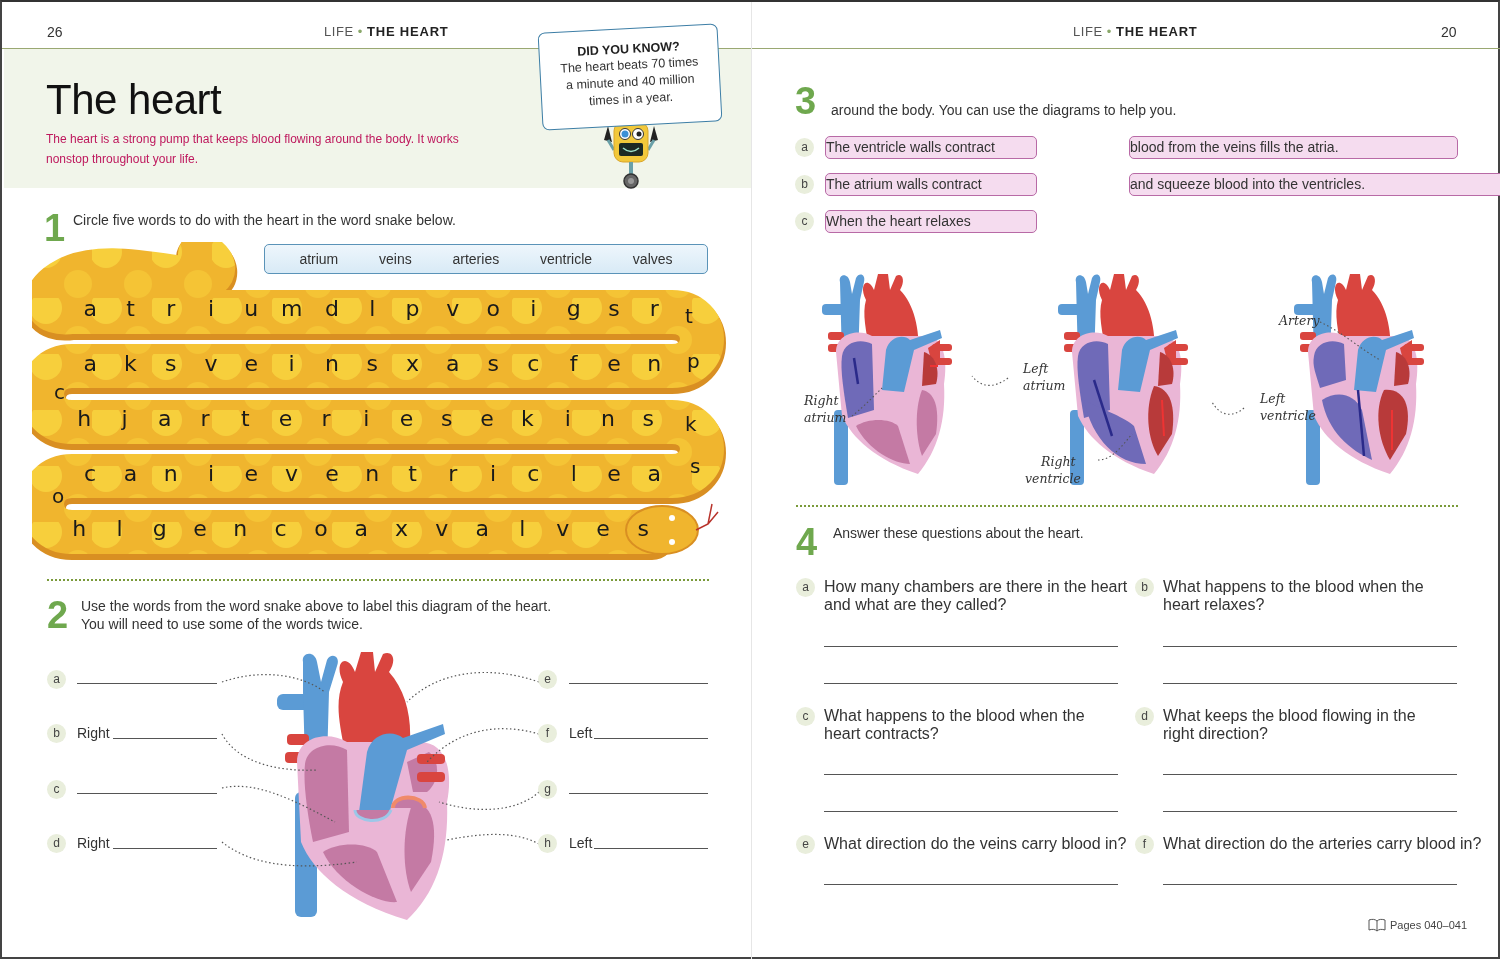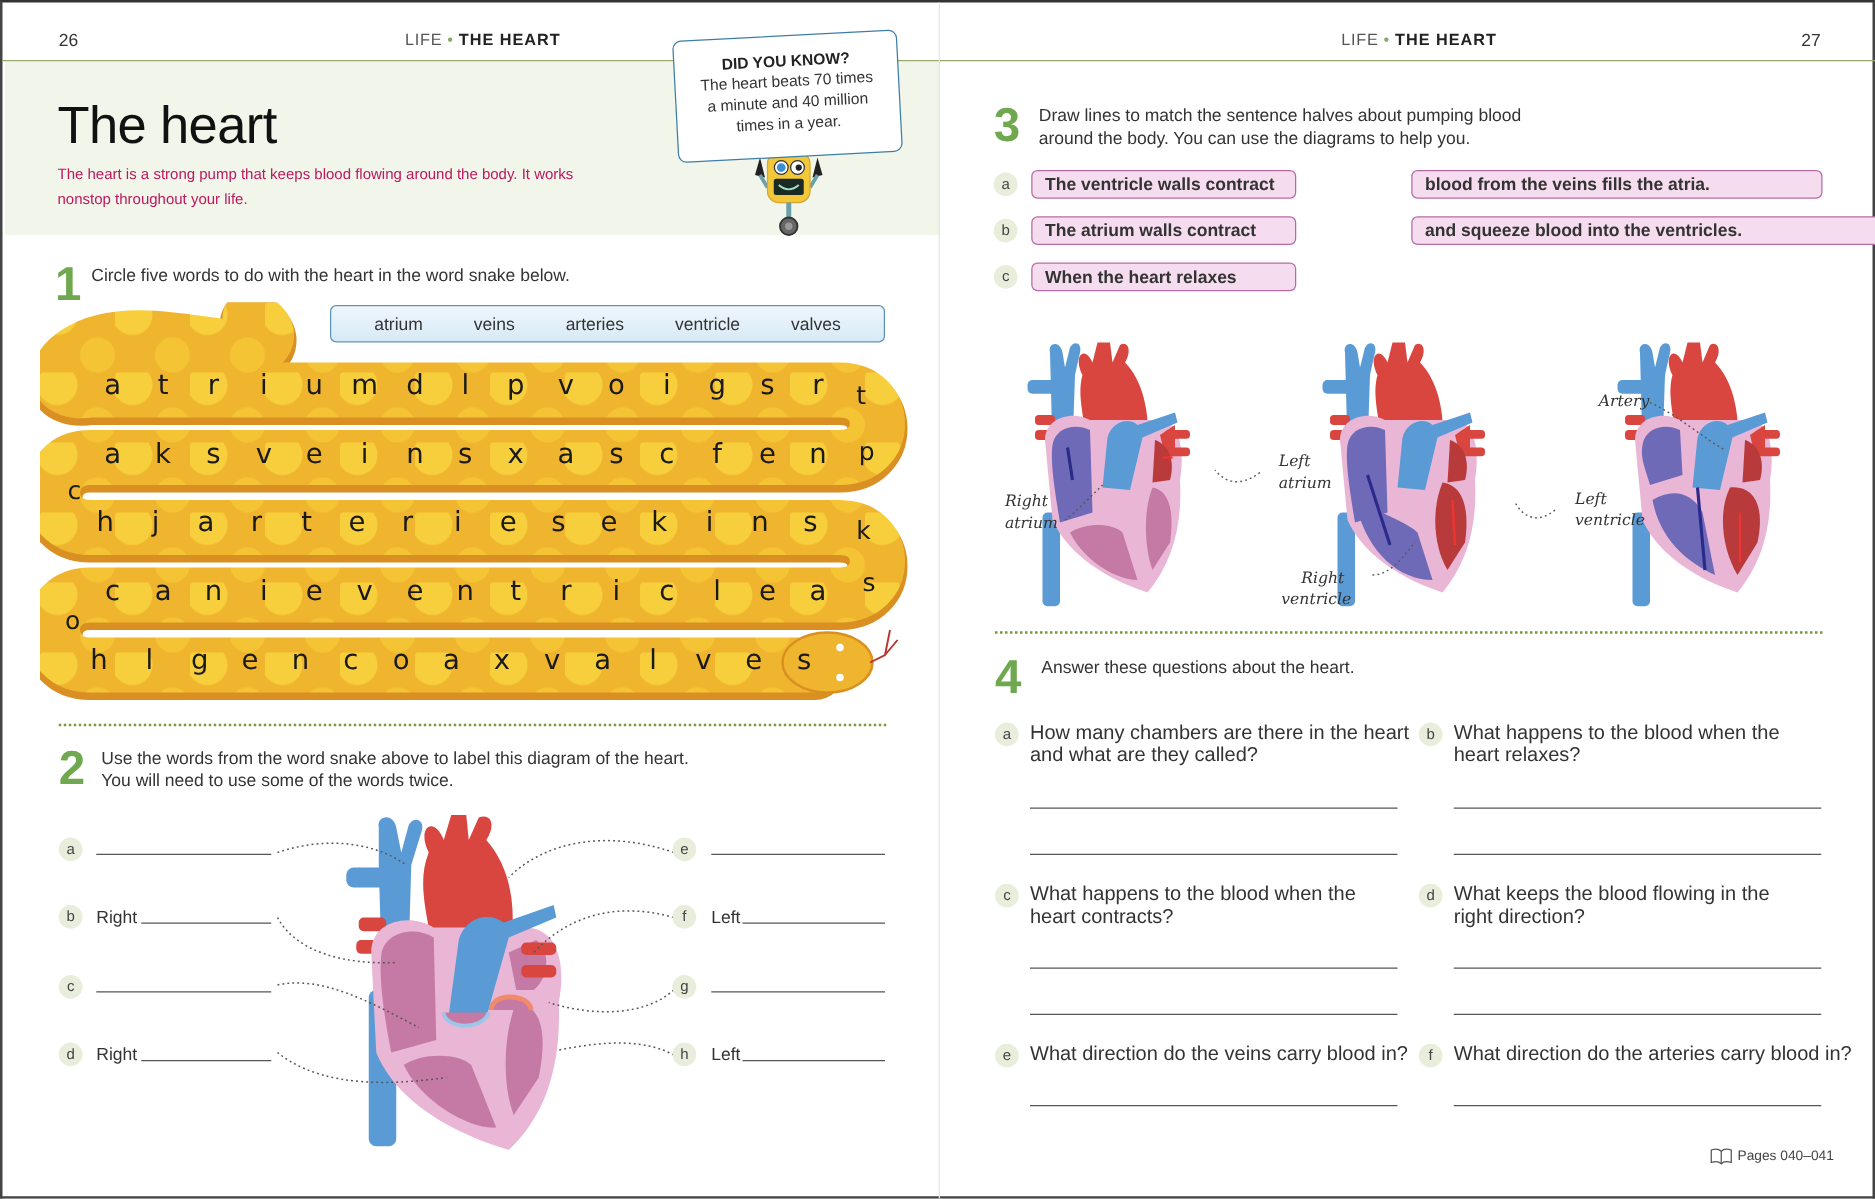--- a/index.html
+++ b/index.html
@@ -45,21 +45,21 @@
 
   .dot-rule { position: absolute; height: 0; border-top: 2px dotted #7a9a3a; }
 
   
   .badge { position: absolute; width: 19px; height: 19px; border-radius: 50%; background: #e9eedc; font-size: 12px; color: #444; text-align: center; line-height: 19px; }
   .lbl-prefix { position: absolute; font-size: 14px; color: #333; }
   .lbl-line { position: absolute; height: 1px; background: #555; }
   .heart-main { position: absolute; left: 215px; top: 640px; width: 300px; height: 285px; }
 
   
-  .pill { position: absolute; height: 23px; border: 1.5px solid #b86aa6; border-radius: 5px; background: #f5dcef; font-size: 14px; color: #333; line-height: 20px; padding-left: 10px; white-space: nowrap; font-weight: bold; }
+  .pill { position: absolute; height: 23px; border: 1.5px solid #b86aa6; border-radius: 5px; background: #f5dcef; font-size: 14px; color: #333; line-height: 20px; white-space: nowrap; }
   .hearts3 { position: absolute; left: 780px; top: 258px; width: 700px; height: 240px; }
   .hlabel { position: absolute; font-family: "DejaVu Serif", serif; font-style: italic; font-size: 12.5px; color: #333; line-height: 17px; }
 
   
   .q-text { position: absolute; font-size: 16px; line-height: 18px; color: #333; }
   .ans-line { position: absolute; height: 1px; background: #555; }
   .footer-ref { position: absolute; left: 1366px; top: 916px; font-size: 11px; color: #444; display: flex; align-items: center; gap: 4px; }
 </style>
 </head>
 <body>
@@ -292,24 +292,23 @@
     <div class="lbl-line" style="left:592px;top:846px;width:114px;"></div>
   </div>
 
   <div class="gutter"></div>
 
   <div class="page right">
     <div class="head-rule" style="left:0;width:748px;"></div>
     <div class="run-head" style="left:321px;">
       <span>LIFE</span><span class="dot">•</span><b>THE HEART</b>
     </div>
-    <div class="page-num" style="left:689px;">27</div>
+    <div class="page-num" style="left:689px;">20</div>
 
     <div class="sec-num" style="left:43px;top:80px;">3</div>
-    <div class="sec-text" style="left:79px;top:81px;">Draw lines to match the sentence halves about pumping blood</div>
     <div class="sec-text" style="left:79px;top:99px;">around the body. You can use the diagrams to help you.</div>
 
     <div class="badge" style="left:43px;top:136px;">a</div>
     <div class="pill" style="left:73px;top:134px;width:212px;">The ventricle walls contract</div>
     <div class="badge" style="left:43px;top:173px;">b</div>
     <div class="pill" style="left:73px;top:171px;width:212px;">The atrium walls contract</div>
     <div class="badge" style="left:43px;top:210px;">c</div>
     <div class="pill" style="left:73px;top:208px;width:212px;">When the heart relaxes</div>
 
     <div class="pill" style="left:377px;top:134px;width:329px;">blood from the veins fills the atria.</div>

